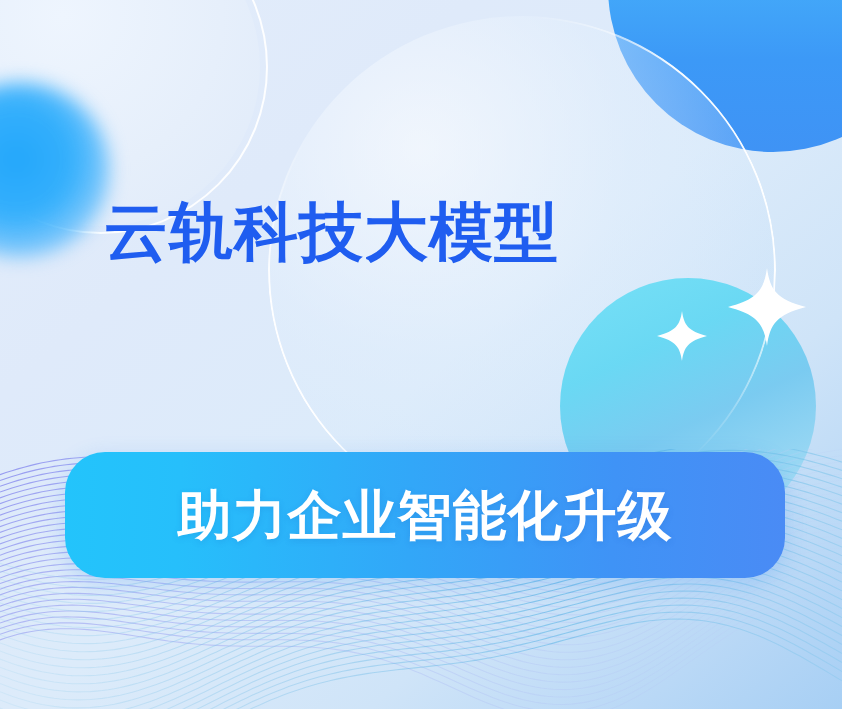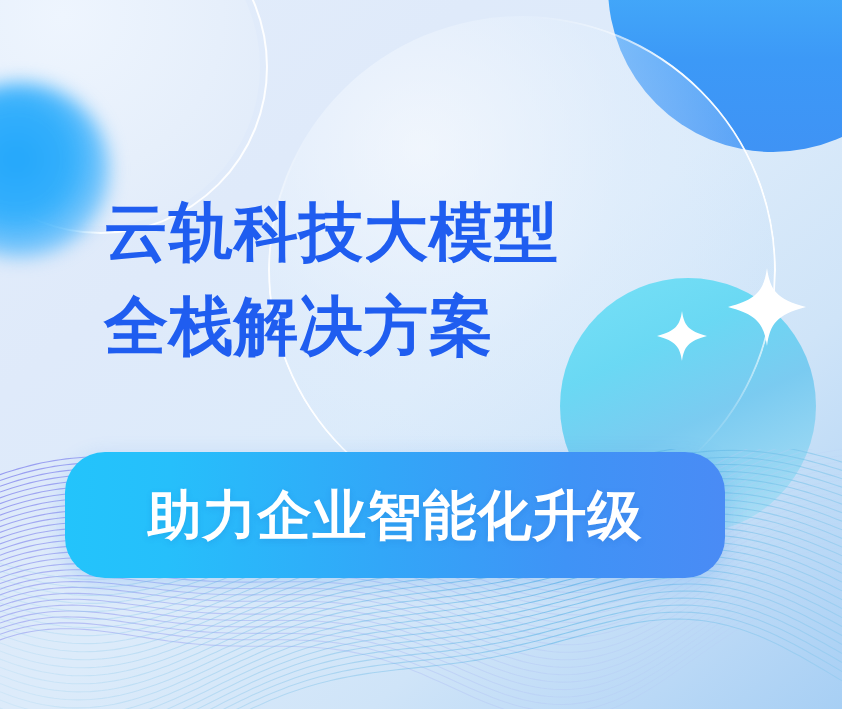--- a/index.html
+++ b/index.html
@@ -136,21 +136,21 @@
     letter-spacing: 1px;
     white-space: nowrap;
   }
   .headline-line { display: block; }
   .headline-line-2 { margin-top: -2px; }
 
   .cta-button {
     position: absolute;
     left: 65px;
     top: 452px;
-    width: 660px;
+    width: 720px;
     height: 126px;
     border-radius: 40px;
     background: linear-gradient(92deg, #23c4fb 0%, #26bffb 16%, #32a7f8 48%, #3f93f6 76%, #4a8bf5 100%);
     box-shadow: 0 6px 22px rgba(49,142,240,0.22);
     display: flex;
     align-items: center;
     justify-content: center;
     border: none;
     padding: 0;
     cursor: pointer;
@@ -266,21 +266,20 @@
           <path d="M0.0 308.7 L6.0 311.1 L12.0 313.3 L18.0 315.3 L24.1 317.1 L30.1 318.6 L36.1 320.0 L42.1 321.1 L48.1 321.9 L54.1 322.6 L60.1 323.0 L66.2 323.2 L72.2 323.1 L78.2 322.8 L84.2 322.3 L90.2 321.6 L96.2 320.6 L102.2 319.4 L108.3 318.0 L114.3 316.5 L120.3 314.7 L126.3 312.8 L132.3 310.6 L138.3 308.4 L144.3 306.0 L150.4 303.4 L156.4 300.8 L162.4 298.0 L168.4 295.1 L174.4 292.2 L180.4 289.2 L186.4 286.1 L192.5 283.0 L198.5 279.9 L204.5 276.8 L210.5 273.6 L216.5 270.5 L222.5 267.4 L228.5 264.3 L234.6 261.3 L240.6 258.4 L246.6 255.5 L252.6 252.6 L258.6 249.9 L264.6 247.2 L270.6 244.7 L276.7 242.2 L282.7 239.9 L288.7 237.6 L294.7 235.5 L300.7 233.5 L306.7 231.5 L312.7 229.7 L318.8 228.0 L324.8 226.5 L330.8 225.0 L336.8 223.6 L342.8 222.3 L348.8 221.1 L354.8 220.0 L360.9 219.0 L366.9 218.0 L372.9 217.1 L378.9 216.3 L384.9 215.5 L390.9 214.8 L396.9 214.1 L403.0 213.4 L409.0 212.8 L415.0 212.1 L421.0 211.5 L427.0 210.9 L433.0 210.2 L439.0 209.5 L445.1 208.8 L451.1 208.1 L457.1 207.3 L463.1 206.5 L469.1 205.6 L475.1 204.7 L481.1 203.7 L487.2 202.6 L493.2 201.5 L499.2 200.4 L505.2 199.1 L511.2 197.9 L517.2 196.5 L523.2 195.1 L529.3 193.7 L535.3 192.2 L541.3 190.7 L547.3 189.1 L553.3 187.5 L559.3 185.9 L565.3 184.2 L571.4 182.6 L577.4 180.9 L583.4 179.3 L589.4 177.7 L595.4 176.1 L601.4 174.6 L607.4 173.1 L613.5 171.7 L619.5 170.3 L625.5 169.1 L631.5 167.9 L637.5 166.8 L643.5 165.9 L649.5 165.0 L655.6 164.3 L661.6 163.8 L667.6 163.4 L673.6 163.2 L679.6 163.1 L685.6 163.2 L691.6 163.4 L697.7 163.9 L703.7 164.5 L709.7 165.3 L715.7 166.3 L721.7 167.5 L727.7 168.9 L733.7 170.5 L739.8 172.2 L745.8 174.2 L751.8 176.3 L757.8 178.6 L763.8 181.0 L769.8 183.6 L775.8 186.3 L781.9 189.2 L787.9 192.2 L793.9 195.3 L799.9 198.5 L805.9 201.8 L811.9 205.2 L817.9 208.6 L824.0 212.1 L830.0 215.6 L836.0 219.1 L842.0 222.6" opacity="0.59"></path>
           <path d="M0.0 317.0 L6.0 319.4 L12.0 321.6 L18.0 323.6 L24.1 325.3 L30.1 326.9 L36.1 328.2 L42.1 329.3 L48.1 330.1 L54.1 330.7 L60.1 331.1 L66.2 331.2 L72.2 331.1 L78.2 330.7 L84.2 330.2 L90.2 329.4 L96.2 328.3 L102.2 327.1 L108.3 325.7 L114.3 324.0 L120.3 322.2 L126.3 320.2 L132.3 318.0 L138.3 315.7 L144.3 313.2 L150.4 310.6 L156.4 307.9 L162.4 305.0 L168.4 302.1 L174.4 299.1 L180.4 296.1 L186.4 293.0 L192.5 289.8 L198.5 286.6 L204.5 283.5 L210.5 280.3 L216.5 277.1 L222.5 274.0 L228.5 270.9 L234.6 267.9 L240.6 264.9 L246.6 262.0 L252.6 259.1 L258.6 256.4 L264.6 253.7 L270.6 251.1 L276.7 248.7 L282.7 246.3 L288.7 244.1 L294.7 241.9 L300.7 239.9 L306.7 238.0 L312.7 236.2 L318.8 234.5 L324.8 233.0 L330.8 231.5 L336.8 230.1 L342.8 228.9 L348.8 227.7 L354.8 226.6 L360.9 225.6 L366.9 224.6 L372.9 223.8 L378.9 223.0 L384.9 222.2 L390.9 221.5 L396.9 220.8 L403.0 220.1 L409.0 219.5 L415.0 218.9 L421.0 218.2 L427.0 217.6 L433.0 216.9 L439.0 216.2 L445.1 215.5 L451.1 214.8 L457.1 214.0 L463.1 213.2 L469.1 212.3 L475.1 211.4 L481.1 210.4 L487.2 209.3 L493.2 208.2 L499.2 207.0 L505.2 205.8 L511.2 204.5 L517.2 203.2 L523.2 201.8 L529.3 200.3 L535.3 198.8 L541.3 197.3 L547.3 195.7 L553.3 194.1 L559.3 192.4 L565.3 190.8 L571.4 189.1 L577.4 187.5 L583.4 185.9 L589.4 184.3 L595.4 182.7 L601.4 181.2 L607.4 179.7 L613.5 178.3 L619.5 176.9 L625.5 175.7 L631.5 174.6 L637.5 173.5 L643.5 172.6 L649.5 171.8 L655.6 171.2 L661.6 170.7 L667.6 170.3 L673.6 170.1 L679.6 170.1 L685.6 170.3 L691.6 170.6 L697.7 171.1 L703.7 171.8 L709.7 172.7 L715.7 173.8 L721.7 175.1 L727.7 176.5 L733.7 178.2 L739.8 180.0 L745.8 182.0 L751.8 184.2 L757.8 186.6 L763.8 189.1 L769.8 191.8 L775.8 194.6 L781.9 197.6 L787.9 200.7 L793.9 203.9 L799.9 207.1 L805.9 210.5 L811.9 214.0 L817.9 217.5 L824.0 221.0 L830.0 224.6 L836.0 228.2 L842.0 231.8" opacity="0.58"></path>
         </g>
     </svg>
   </div>
 
   <div class="content">
 
     <div class="headline">
       <span class="headline-line">云轨科技大模型</span>
-      <span class="headline-line headline-line-2">全栈解决方案</span>
     </div>
 
     <button class="cta-button">
       <span class="cta-label">助力企业智能化升级</span>
     </button>
 
   </div>
 </div>
 
 </body></html>

